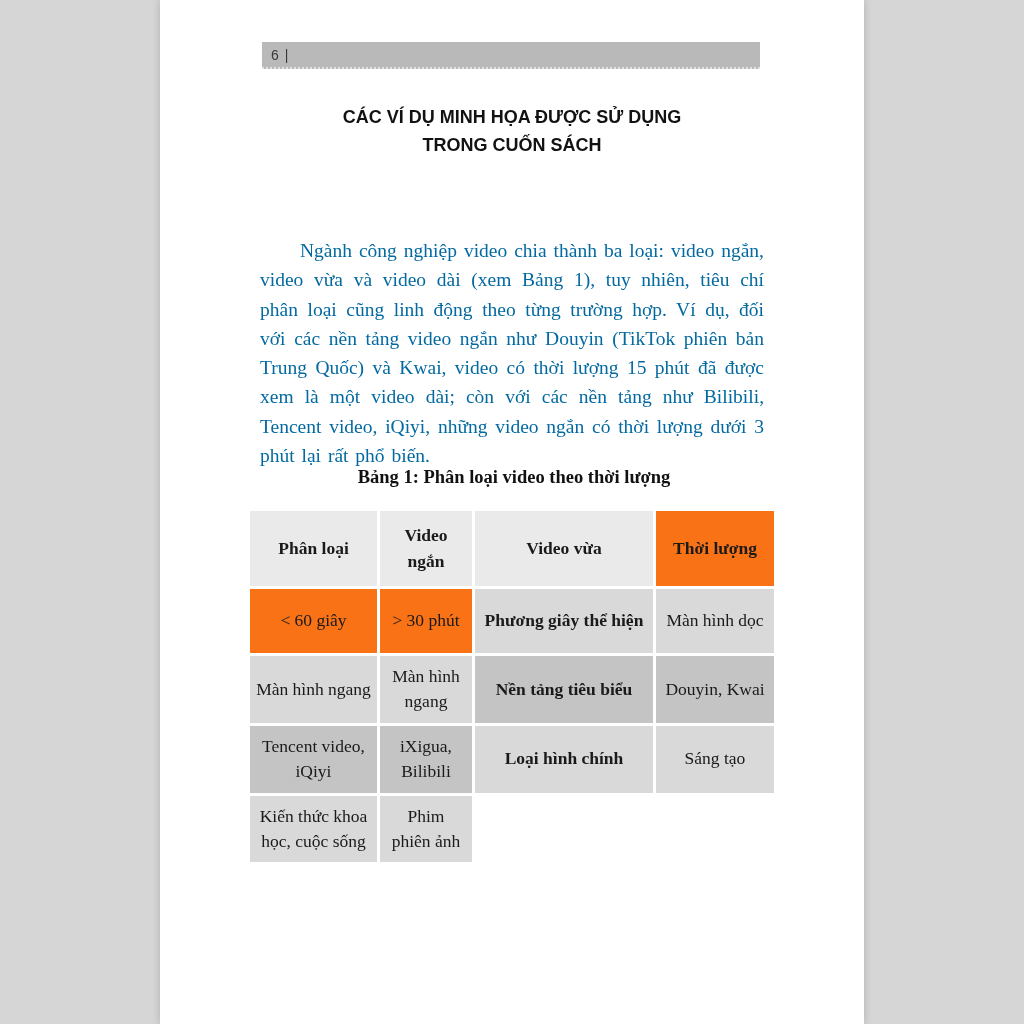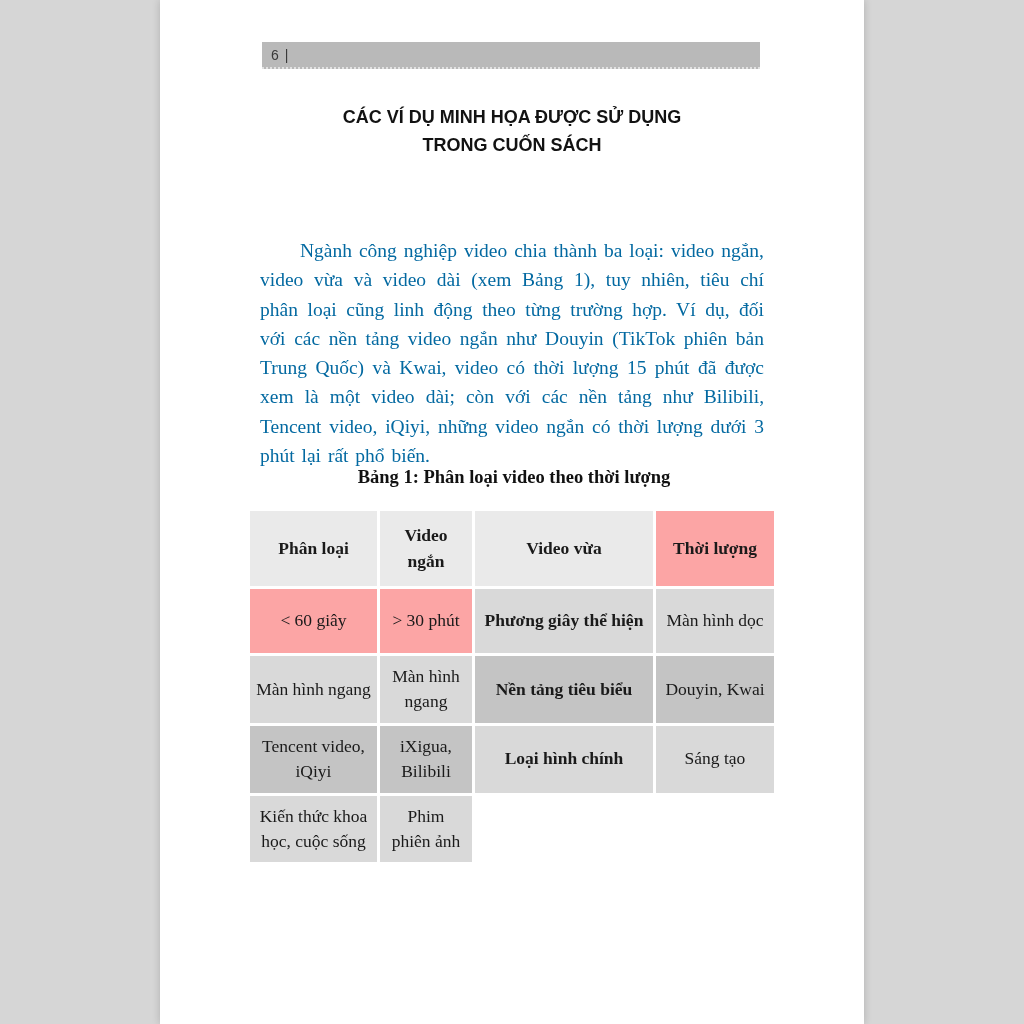--- a/index.html
+++ b/index.html
@@ -42,21 +42,21 @@
     grid-template-columns:127px 92px 178px 118px;
     gap:3px;background:#ffffff;border-radius:18px;
   }
   .cell{
     display:flex;align-items:center;justify-content:center;
     text-align:center;font-size:17.5px;line-height:1.45;color:#1a1a1a;
     padding:8px 6px;box-sizing:border-box;
   }
   .cell.b{font-weight:bold;}
   .r0{background:#eaeaea;min-height:75px;}
-  .r1{background:#fca5a5;min-height:48px;}
+  .r1{background:#f97316;min-height:48px;}
   .r2{background:#d9d9d9;min-height:64px;}
   .r3{background:#c4c4c4;min-height:66px;}
   .r4{background:#d9d9d9;min-height:64px;}
 </style>
 </head>
 <body>
 
 <div class="page">
 
   <div class="pagenum-bar">

